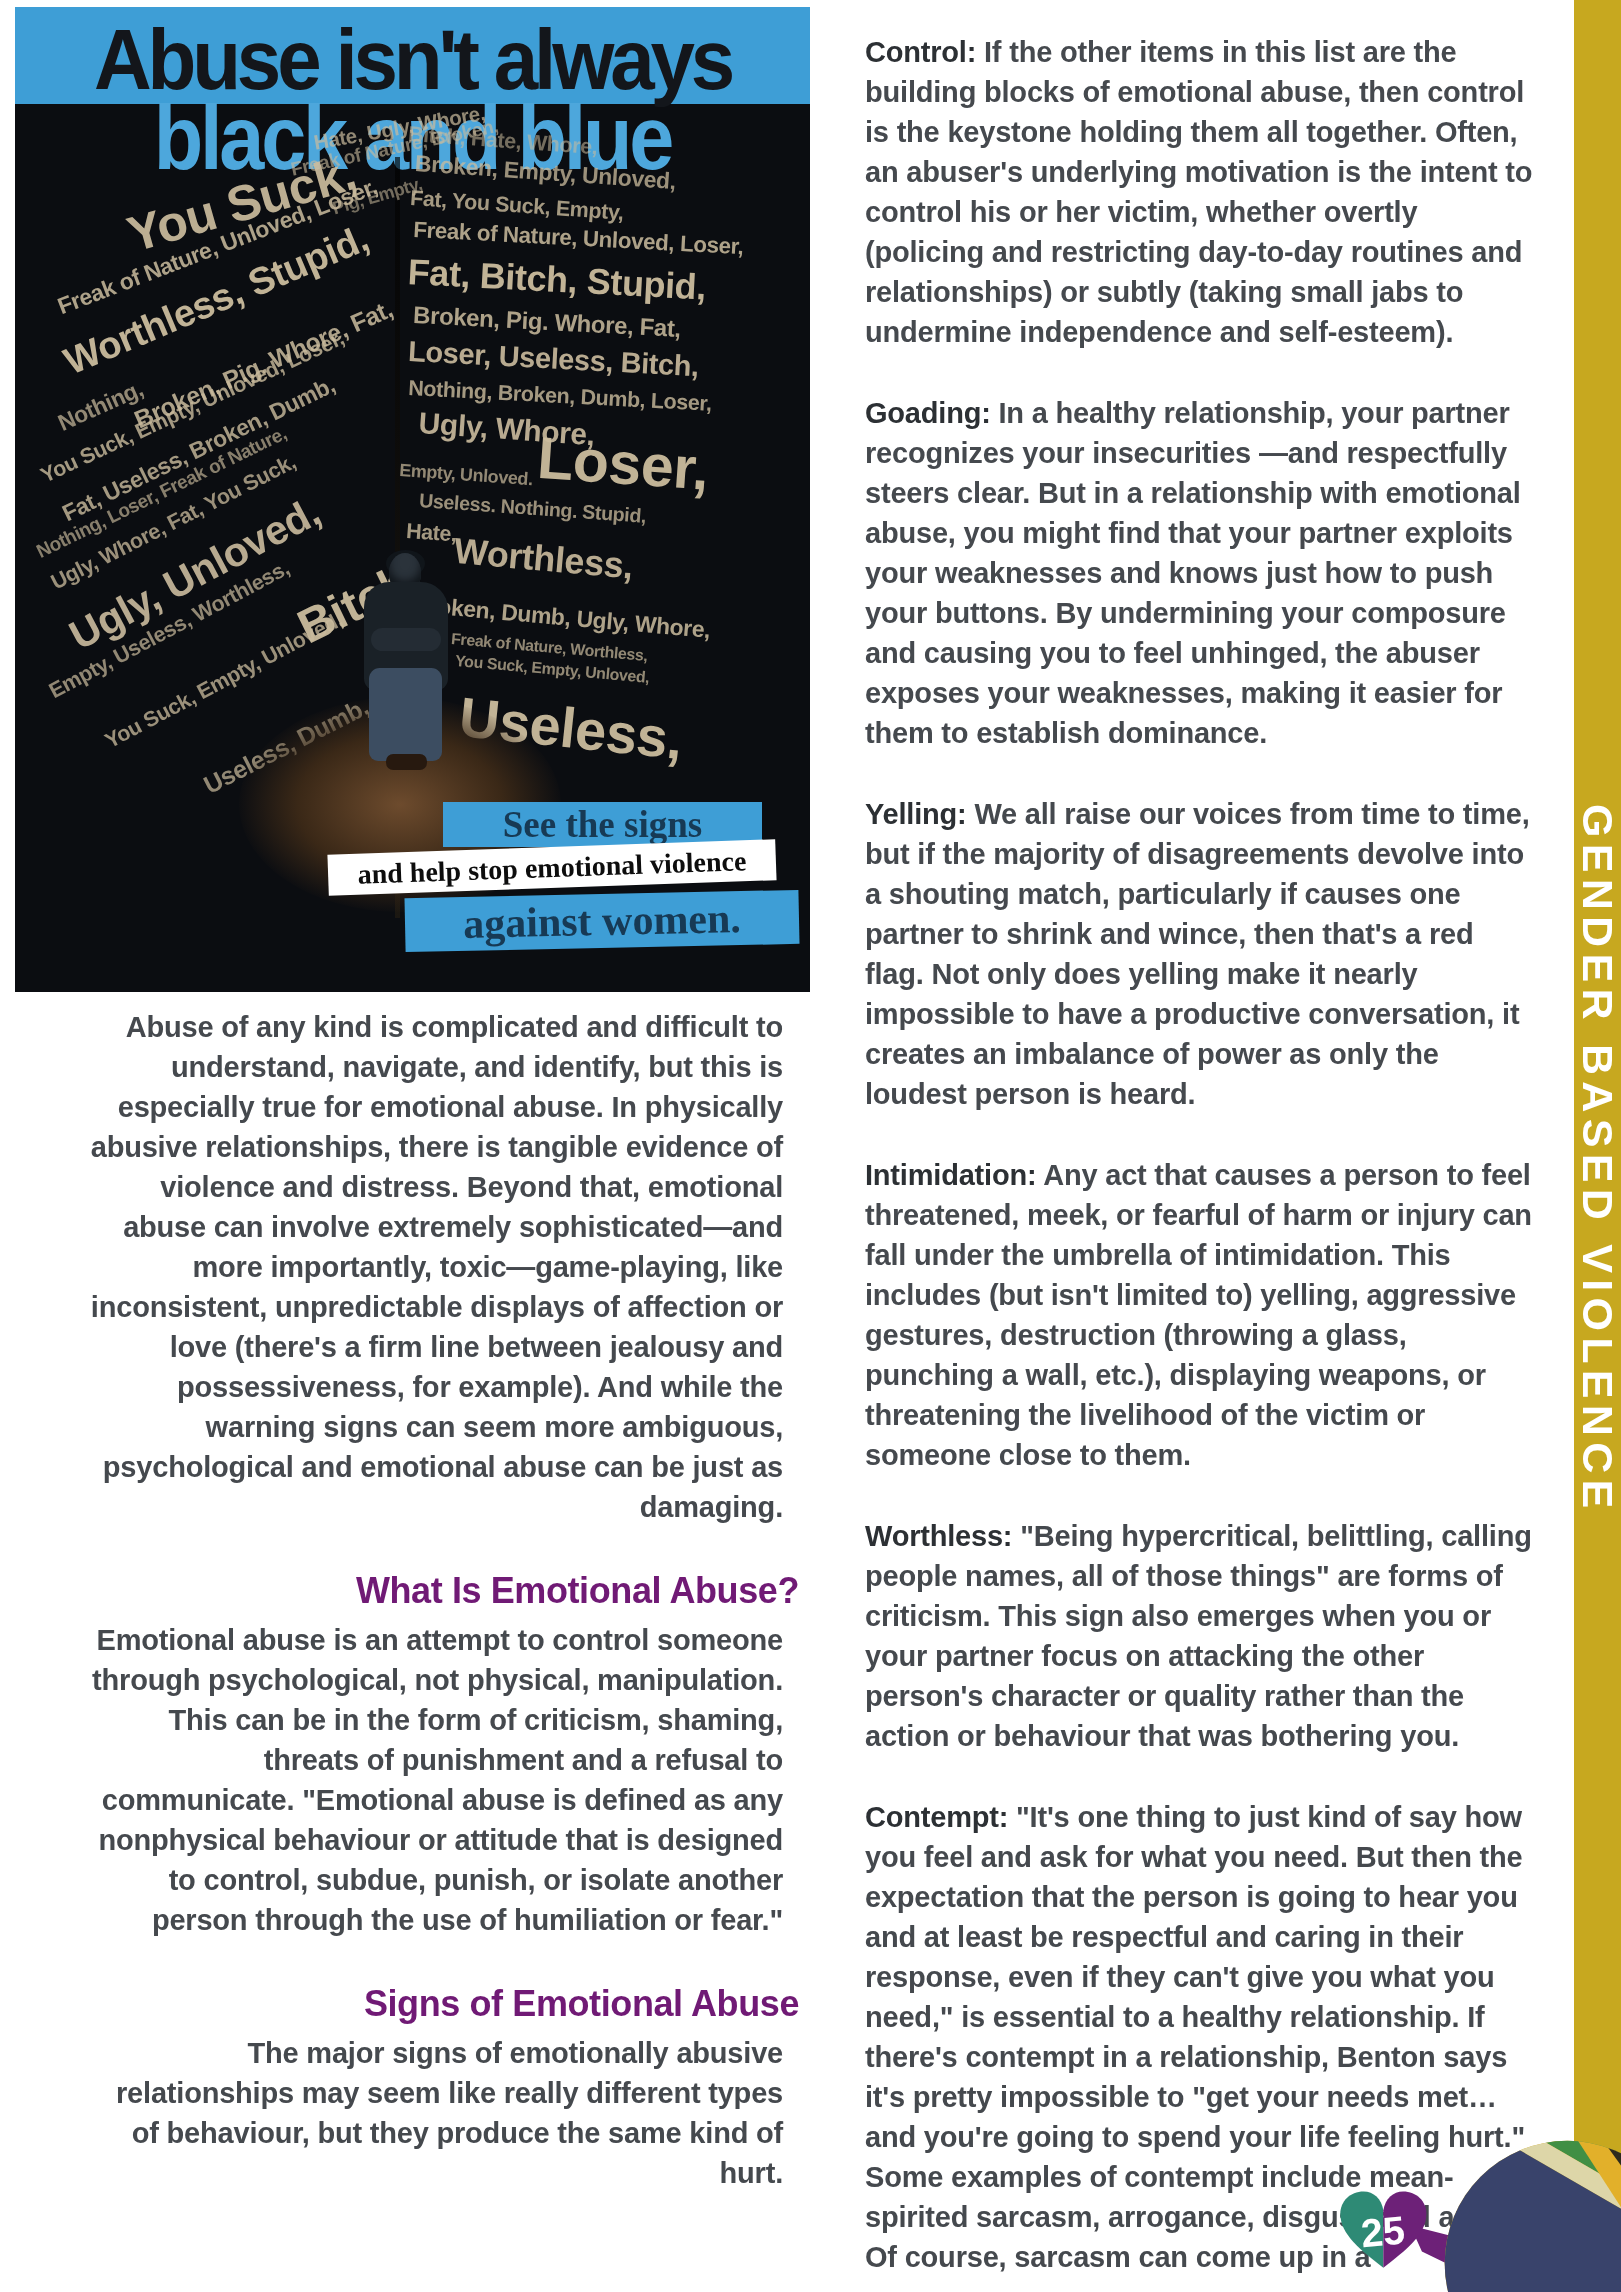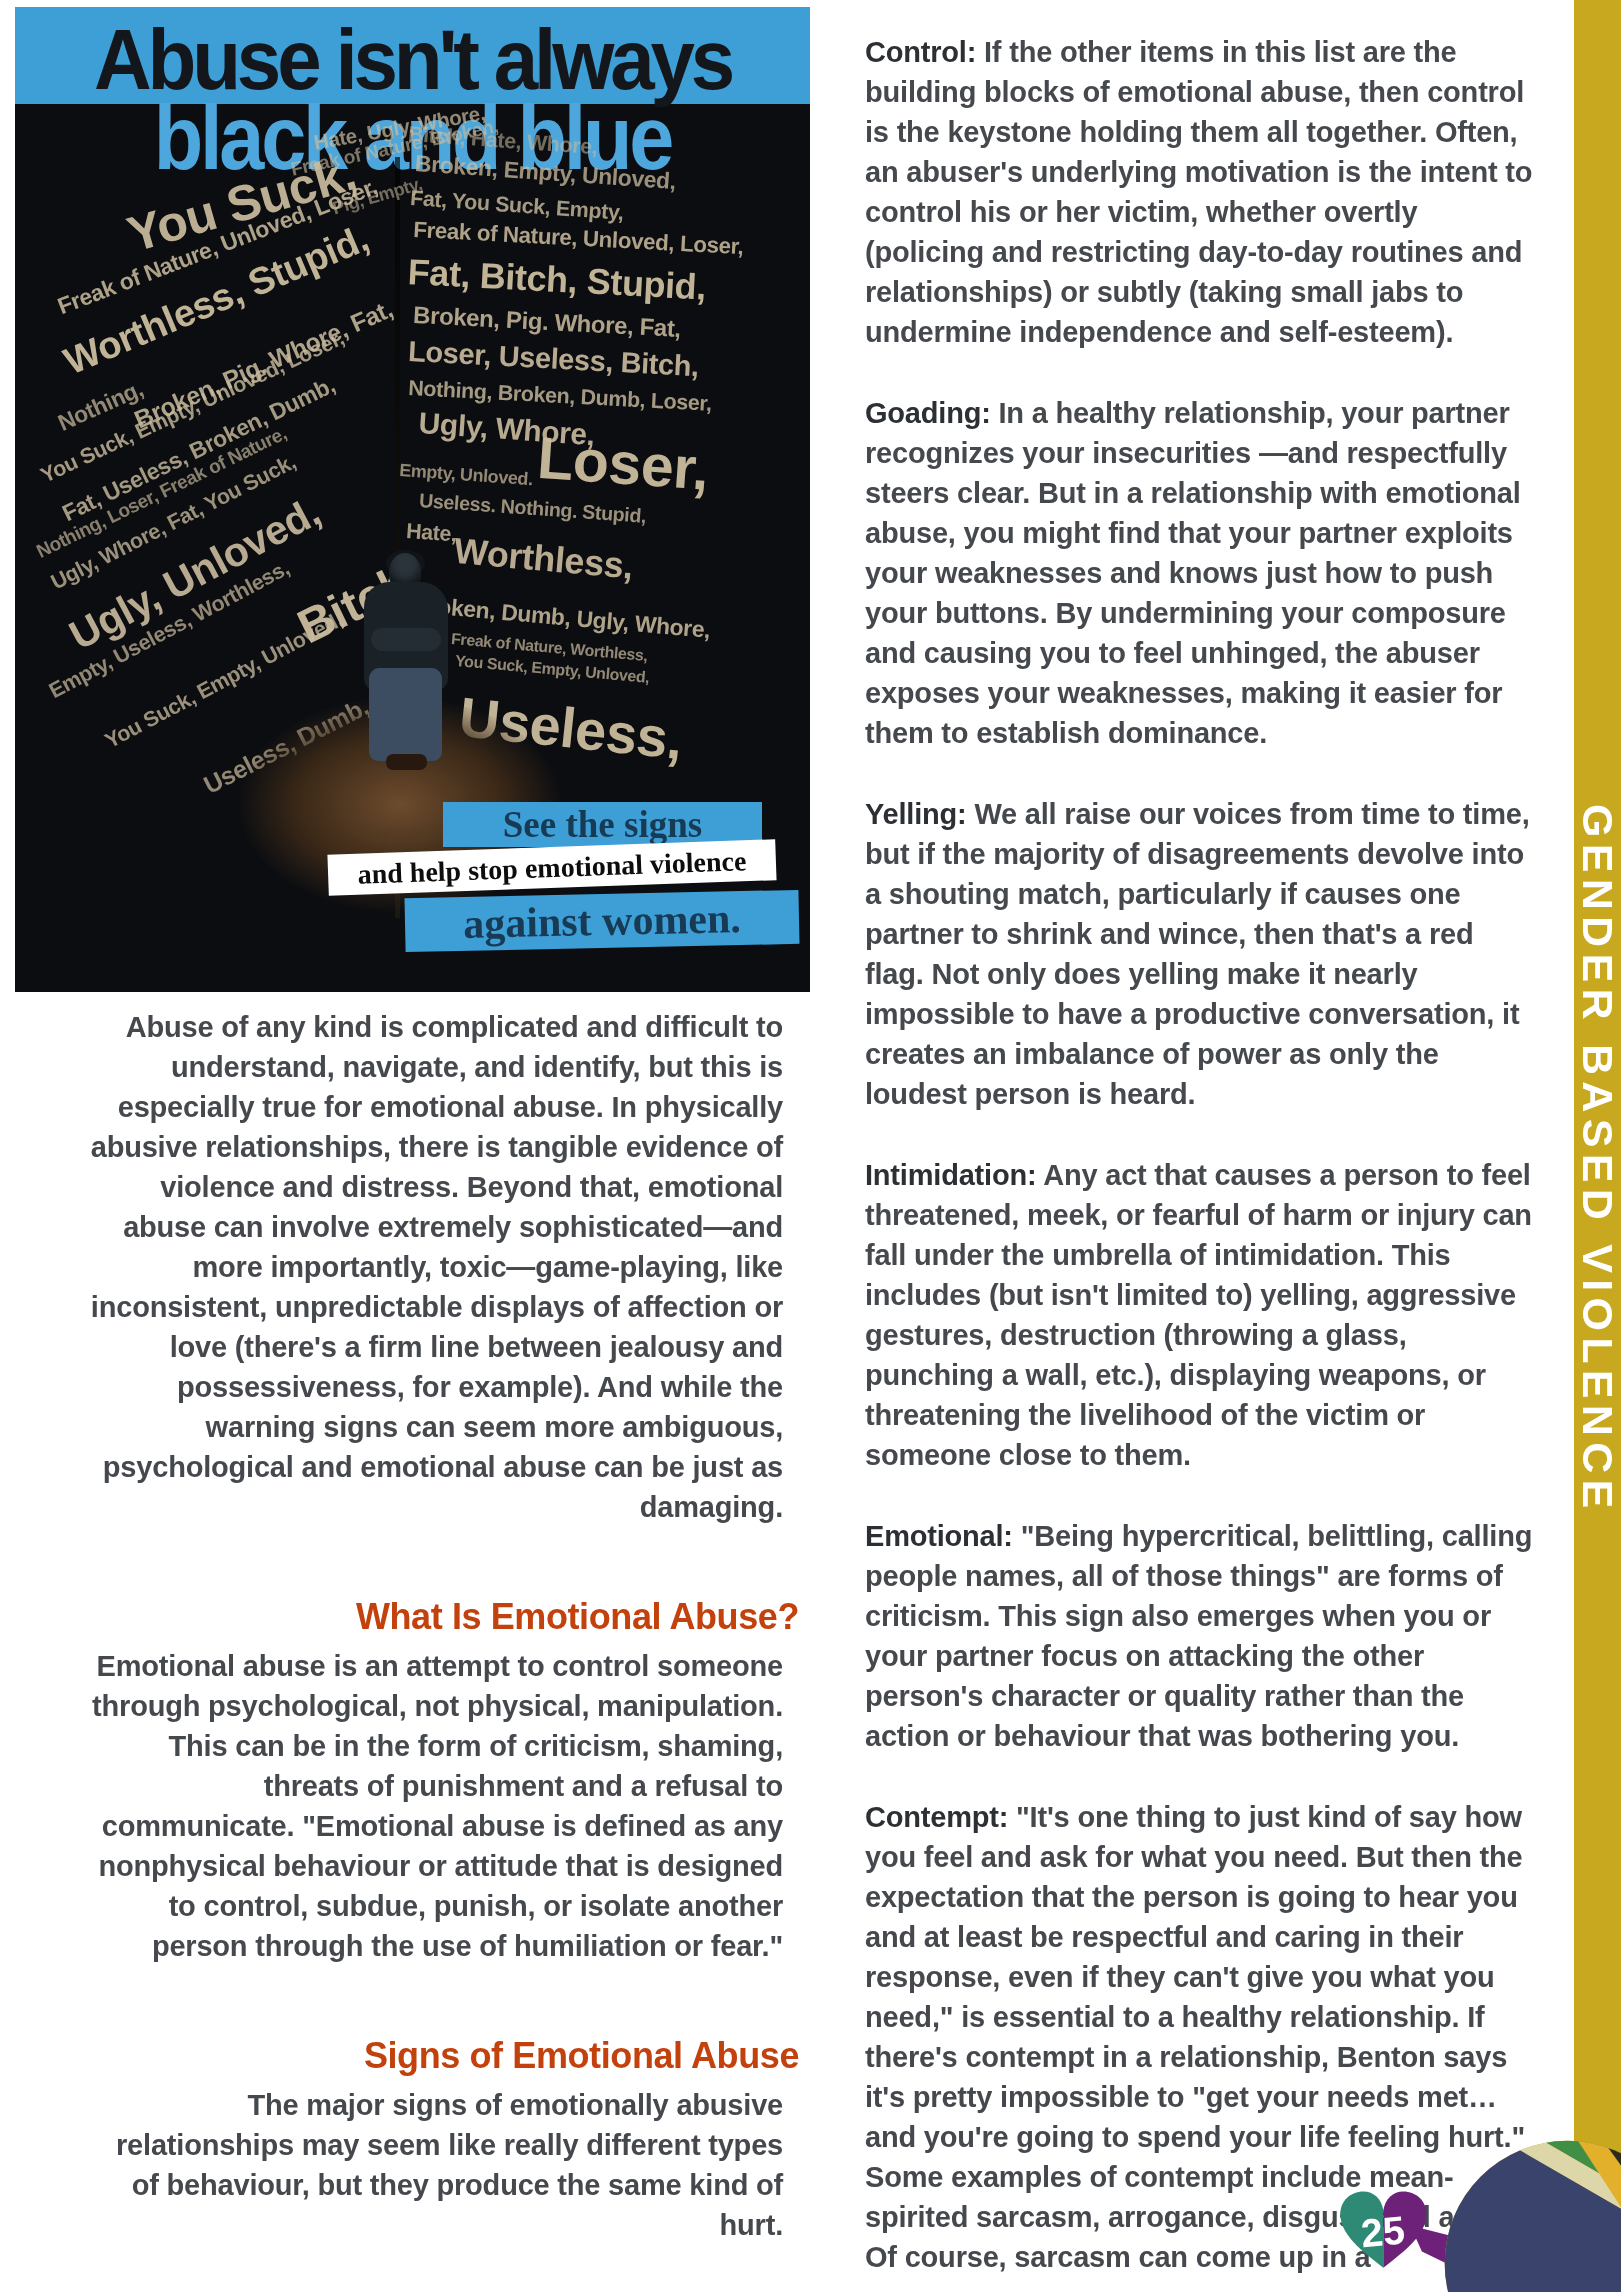--- a/index.html
+++ b/index.html
@@ -44,22 +44,22 @@
   .b1{left:428px;top:795px;width:319px;height:45px;font-size:37px;line-height:45px;}
   .b2{left:313px;top:840px;width:448px;height:41px;font-size:28px;line-height:41px;transform:rotate(-2deg);}
   .b3{left:390px;top:887px;width:394px;height:54px;font-size:42px;line-height:54px;transform:rotate(-1.2deg);}
 
   
   .col{position:absolute;color:#45494e;font-weight:700;font-size:29px;line-height:40px;letter-spacing:-0.2px;}
   .col-left{left:70px;top:1007px;width:729px;text-align:right;}
   .col-right{left:849px;top:32px;width:706px;}
   .para{margin:0 16px 41px;}
   .lead{color:#2c3034;font-weight:700;}
-  .heading{margin:69px 0 9px;font:700 36px/41px "Liberation Sans",sans-serif;
-      color:#c2410c;letter-spacing:-0.4px;}
+  .heading{margin:43px 0 9px;font:700 36px/41px "Liberation Sans",sans-serif;
+      color:#701a75;letter-spacing:-0.4px;}
 
   
   .page-badge{position:absolute;left:1334px;top:2185px;width:148px;height:90px;}
   .flag-corner{position:absolute;left:1442px;top:2139px;width:179px;height:154px;}
 </style>
 </head>
 <body>
 
 <div class="page">
 
@@ -131,21 +131,21 @@
     <p class="para">Emotional abuse is an attempt to control someone through psychological, not physical, manipulation. This can be in the form of criticism, shaming, threats of punishment and a refusal to communicate. "Emotional abuse is defined as any nonphysical behaviour or attitude that is designed to control, subdue, punish, or isolate another person through the use of humiliation or fear."</p>
     <h2 class="heading">Signs of Emotional Abuse</h2>
     <p class="para">The major signs of emotionally abusive relationships may seem like really different types of behaviour, but they produce the same kind of hurt.</p>
   </section>
 
   <section class="col col-right" id="right-col">
       <p class="para"><b class="lead">Control: </b><span>If the other items in this list are the building blocks of emotional abuse, then control is the keystone holding them all together. Often, an abuser's underlying motivation is the intent to control his or her victim, whether overtly (policing and restricting day-to-day routines and relationships) or subtly (taking small jabs to undermine independence and self-esteem).</span></p>
       <p class="para"><b class="lead">Goading: </b><span>In a healthy relationship, your partner recognizes your insecurities —and respectfully steers clear. But in a relationship with emotional abuse, you might find that your partner exploits your weaknesses and knows just how to push your buttons. By undermining your composure and causing you to feel unhinged, the abuser exposes your weaknesses, making it easier for them to establish dominance.</span></p>
       <p class="para"><b class="lead">Yelling: </b><span>We all raise our voices from time to time, but if the majority of disagreements devolve into a shouting match, particularly if causes one partner to shrink and wince, then that's a red flag. Not only does yelling make it nearly impossible to have a productive conversation, it creates an imbalance of power as only the loudest person is heard.</span></p>
       <p class="para"><b class="lead">Intimidation: </b><span>Any act that causes a person to feel threatened, meek, or fearful of harm or injury can fall under the umbrella of intimidation. This includes (but isn't limited to) yelling, aggressive gestures, destruction (throwing a glass, punching a wall, etc.), displaying weapons, or threatening the livelihood of the victim or someone close to them.</span></p>
-      <p class="para"><b class="lead">Emotional: </b><span>"Being hypercritical, belittling, calling people names, all of those things" are forms of criticism. This sign also emerges when you or your partner focus on attacking the other person's character or quality rather than the action or behaviour that was bothering you.</span></p>
+      <p class="para"><b class="lead">Worthless: </b><span>"Being hypercritical, belittling, calling people names, all of those things" are forms of criticism. This sign also emerges when you or your partner focus on attacking the other person's character or quality rather than the action or behaviour that was bothering you.</span></p>
       <p class="para"><b class="lead">Contempt: </b><span>"It's one thing to just kind of say how you feel and ask for what you need. But then the expectation that the person is going to hear you and at least be respectful and caring in their response, even if they can't give you what you need," is essential to a healthy relationship. If there's contempt in a relationship, Benton says it's pretty impossible to "get your needs met… and you're going to spend your life feeling hurt." Some examples of contempt include mean-spirited sarcasm, arrogance, disgust, and apathy. Of course, sarcasm can come up in a</span></p>
     </section>
 
   <svg class="page-badge" viewBox="0 0 165 100">
     <path d="M85,45 L152,62 L127,70 L137,93 L98,74 Z" fill="#6d2178"></path>
     <path d="M55,92 C30,73 7,55 7,32 C7,18 18,7 33,7 C44,7 53,15 55,28 Z" fill="#2e8a75"></path>
     <path d="M55,92 C80,73 103,55 103,32 C103,18 92,7 77,7 C66,7 57,15 55,28 Z" fill="#6d2178"></path>
     <text x="55" y="67" text-anchor="middle" font-family="Liberation Sans, sans-serif" font-weight="700" font-size="44" fill="#ffffff" transform="rotate(-5 55 58)">25</text>
   </svg>
 

